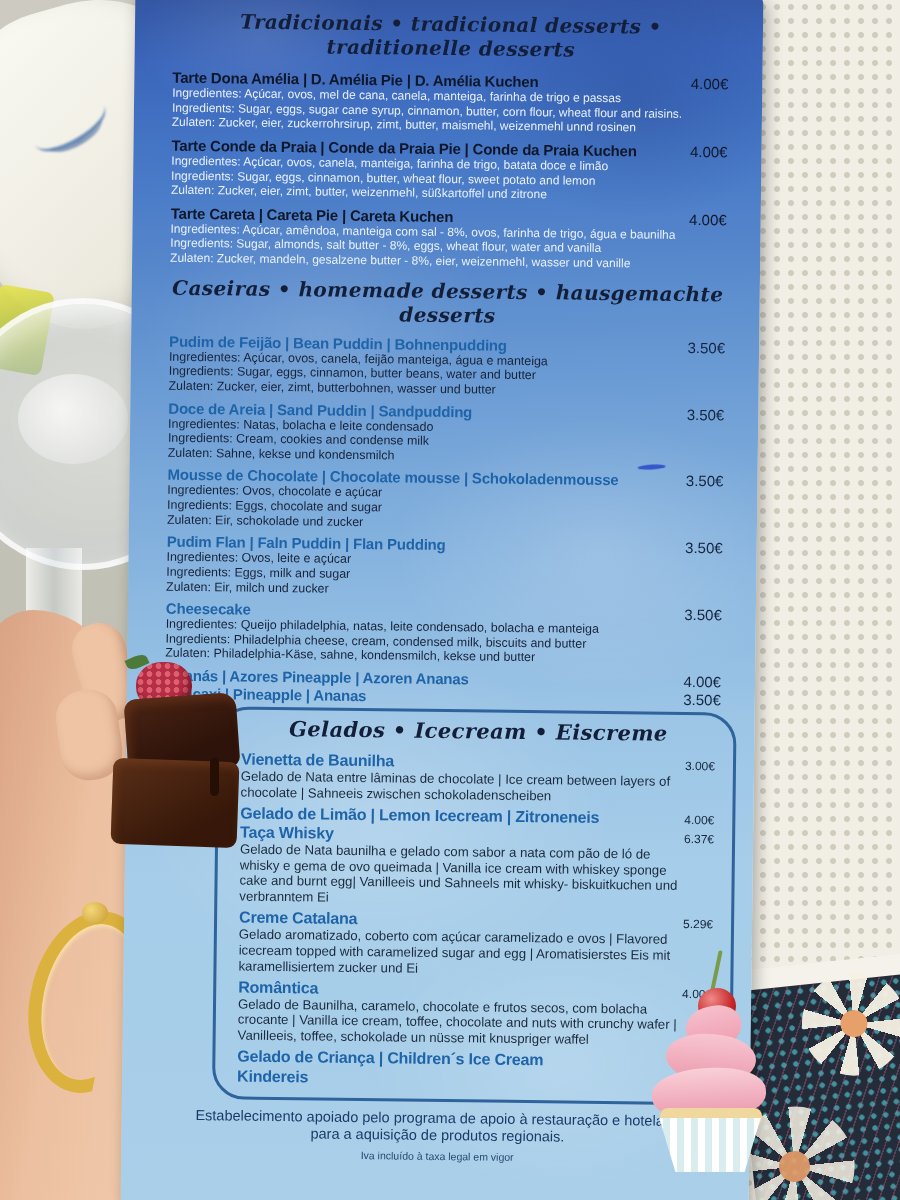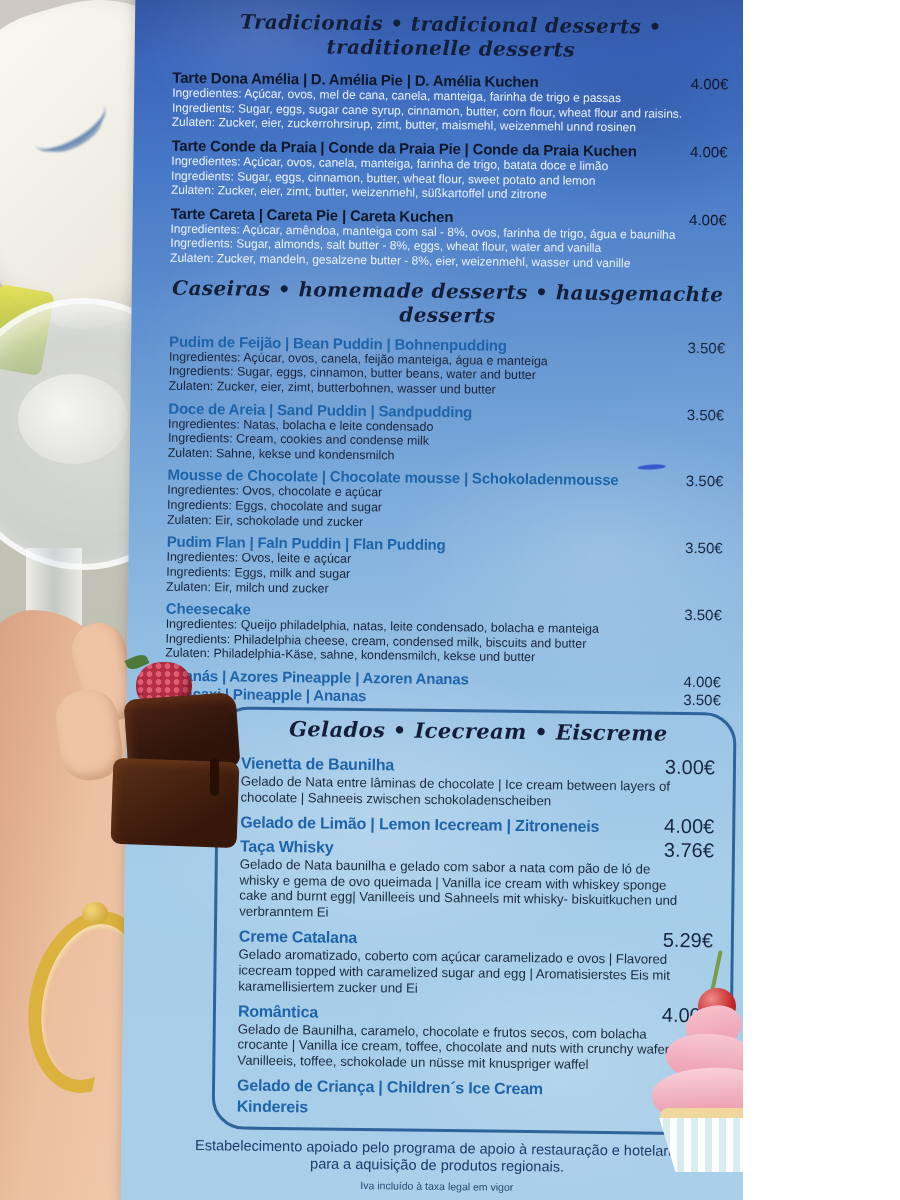--- a/index.html
+++ b/index.html
@@ -1,16 +1,16 @@
 <!DOCTYPE html>
 <html><head>
 <meta charset="utf-8">
 <style>
   html,body{margin:0;padding:0;}
-  .page{position:relative;width:743px;height:1200px;overflow:hidden;
+  .page{position:relative;width:900px;height:1200px;overflow:hidden;
         background:#f9a8d4;font-family:"Liberation Sans",sans-serif;}
 
   
   .bg-left{position:absolute;left:0;top:0;width:170px;height:800px;z-index:0;
            background:linear-gradient(#cdcac1,#c4c3b8 60%,#bdbdb0);}
   .napkin{position:absolute;left:-36px;top:0px;width:280px;height:320px;z-index:1;
           background:linear-gradient(150deg,#fbfaf4,#eceadf 70%,#dedbce);
           border-radius:45% 55% 60% 40%;transform:rotate(-16deg);
           box-shadow:inset -10px -14px 24px rgba(120,120,105,.25);}
   .napkin-logo{position:absolute;left:78px;top:96px;width:92px;height:54px;transform:rotate(-14deg);}
@@ -104,21 +104,21 @@
   .sec-dark .line{color:#e9f1fb;}
   .sec-dark .item-price{color:#0f172b;}
   .sec-mid .item-name,.sec-mid .item-name2{color:#1f64a8;}
   .sec-mid .line{color:#17233a;font-size:12.4px;line-height:1.18;}
   .sec-mid .item{margin-bottom:6px;}
   .sec-mid .item.no-desc{margin-bottom:1px;}
 
   .gelados-box{margin:4px -16px 0 52px;border:3px solid #2e639b;border-radius:32px;
         padding:4px 18px 10px 22px;}
   .gelados-box .item-name,.gelados-box .item-name2{color:#1f64a8;font-size:16px;}
-  .gelados-box .item-price{font-size:20px;color:#15273f;}
+  .gelados-box .item-price{font-size:12px;color:#15273f;}
   .gelados-box .line{font-size:13.2px;line-height:1.2;color:#1b2a3d;max-width:452px;}
   .gelados-box .item{margin-bottom:4px;}
   .gelados-box .item.no-desc{margin-bottom:1px;}
 
   .menu-footer{margin-top:8px;text-align:center;color:#1c3b69;}
   .footer-line{font-size:14.5px;line-height:1.18;}
   .footer-small{font-size:10.5px;margin-top:6px;color:#26486f;}
 
   .ink-smudge{position:absolute;left:508px;top:470px;width:28px;height:5px;z-index:3;
         background:#2a49c8;border-radius:50%;transform:rotate(-4deg);opacity:.85;filter:blur(.4px);}
@@ -304,21 +304,21 @@
               </div>
               <div class="item no-desc">
                 <div class="item-head">
                   <span class="item-name">Gelado de Limão | Lemon Icecream | Zitroneneis</span>
                   <span class="item-price">4.00€</span>
                 </div>
               </div>
               <div class="item">
                 <div class="item-head">
                   <span class="item-name">Taça Whisky</span>
-                  <span class="item-price">3.76€</span>
+                  <span class="item-price">6.37€</span>
                 </div>
                 <div class="line">Gelado de Nata baunilha e gelado com sabor a nata com pão de ló de whisky e gema de ovo queimada | Vanilla ice cream with whiskey sponge cake and burnt egg| Vanilleeis und Sahneels mit whisky- biskuitkuchen und verbranntem Ei</div>
               </div>
               <div class="item">
                 <div class="item-head">
                   <span class="item-name">Creme Catalana</span>
                   <span class="item-price">5.29€</span>
                 </div>
                 <div class="line">Gelado aromatizado, coberto com açúcar caramelizado e ovos | Flavored icecream topped with caramelized sugar and egg | Aromatisierstes Eis mit karamellisiertem zucker und Ei</div>
               </div>

